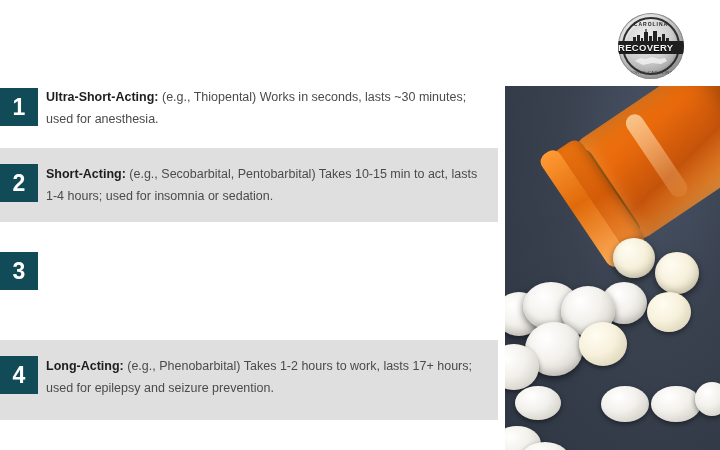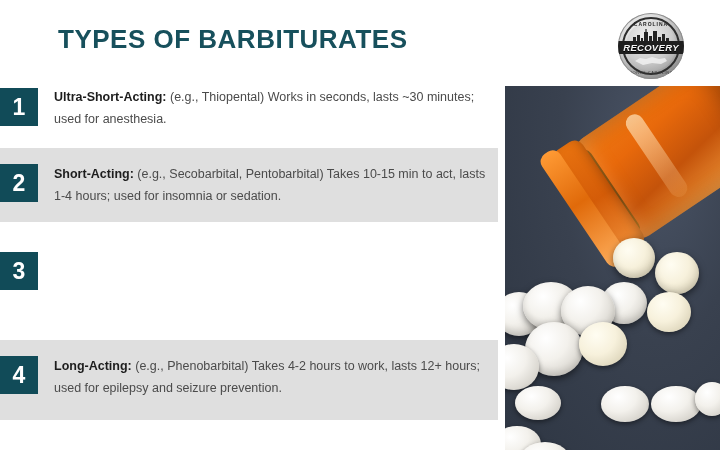--- a/index.html
+++ b/index.html
@@ -72,29 +72,27 @@
     left: 14px;
     top: 16px;
     width: 38px;
     height: 14px;
   }
   .logo-word {
     position: absolute;
     left: 0;
     top: 28px;
     width: 66px;
-    text-align: center;
     font-size: 9.5px;
     font-weight: bold;
     letter-spacing: 0.3px;
     color: #f4f4f4;
     background: #1f1f1f;
     padding: 1px 0;
     text-shadow: 0 1px 0 #000;
-    font-style: italic;
   }
   .logo-state {
     position: absolute;
     left: 16px;
     top: 42px;
     width: 34px;
     height: 12px;
   }
   .logo-bottom-text {
     position: absolute;
@@ -133,21 +131,21 @@
     font-size: 23px;
     font-weight: bold;
     display: flex;
     align-items: center;
     justify-content: center;
     margin-left: 0;
   }
 
   .row-body {
     flex: 1 1 auto;
-    padding-left: 16px;
+    padding-left: 8px;
     padding-right: 8px;
     font-size: 12.5px;
     line-height: 1.72;
     color: #4b4b4b;
   }
   .row-body b {
     color: #1d1d1d;
     font-weight: bold;
   }
 
@@ -269,21 +267,20 @@
     width: 505px;
     height: 30px;
     background: #ffffff;
   }
 </style>
 </head>
 <body>
 
 <div class="canvas">
 
-  <div class="title">TYPES OF BARBITURATES</div>
 
   <div class="logo">
     <div class="logo-inner"></div>
     <div class="logo-ring"></div>
     <div class="logo-top-text">CAROLINA</div>
     <svg class="logo-skyline" viewBox="0 0 38 14" preserveAspectRatio="none">
       <rect x="1" y="8" width="3" height="6" fill="#232323"></rect>
       <rect x="5" y="6" width="3" height="8" fill="#232323"></rect>
       <rect x="9" y="9" width="2" height="5" fill="#232323"></rect>
       <rect x="12" y="3" width="4" height="11" fill="#232323"></rect>
@@ -317,21 +314,21 @@
       </div>
     </div>
 
     <div class="row plain" id="row3">
       <div class="badge">3</div>
     </div>
 
     <div class="row shaded" id="row4">
       <div class="badge">4</div>
       <div class="row-body">
-        <b>Long-Acting:</b><span> (e.g., Phenobarbital) Takes 4-2 hours to work, lasts 12+ hours; used for epilepsy and seizure prevention.</span>
+        <b>Long-Acting:</b><span> (e.g., Phenobarbital) Takes 1-2 hours to work, lasts 17+ hours; used for epilepsy and seizure prevention.</span>
       </div>
     </div>
 
   </div>
 
   <div class="notch"></div>
 
   <div class="photo">
     <div class="photo-bg"></div>
 

